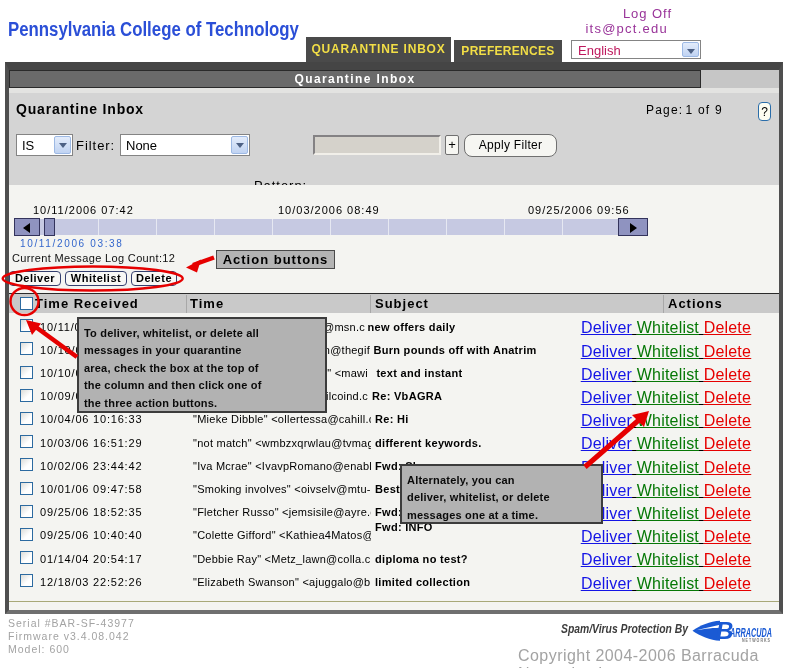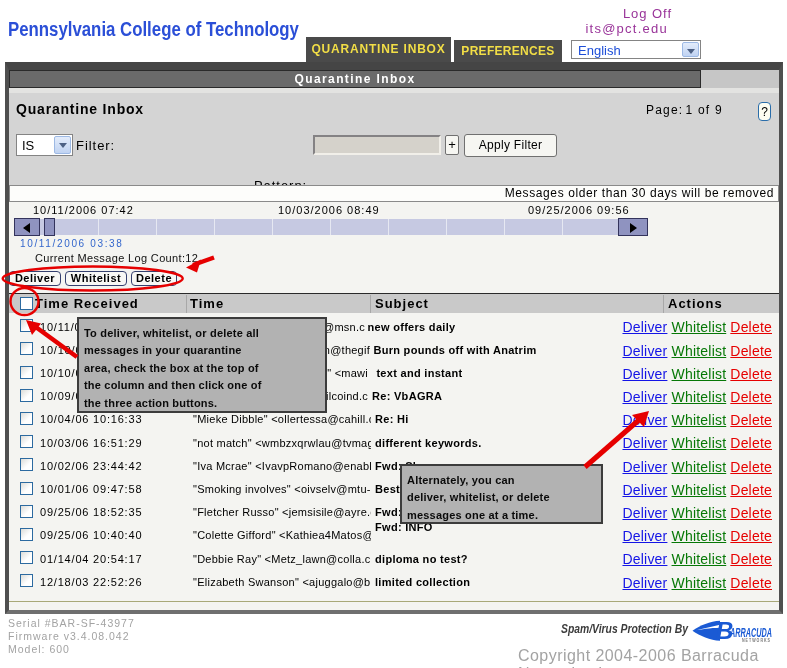--- a/index.html
+++ b/index.html
@@ -8,21 +8,21 @@
 
 
 #logo { position:absolute; left:8px; top:18px; font-size:20px; font-weight:bold; color:#2b4fd7; transform:scaleX(0.84); transform-origin:0 50%; white-space:nowrap; }
 #logoff { position:absolute; left:560px; top:6px; width:112px; text-align:right; font-size:13px; color:#993399; letter-spacing:0.95px; }
 #pctedu { position:absolute; left:540px; top:21px; width:128px; text-align:right; font-size:13px; color:#993399; letter-spacing:1.25px; }
 .tab { position:absolute; background:#4a4a4a; color:#f2de46; font-weight:bold; font-size:12px; text-align:center; }
 #tab1 { left:306px; top:37px; width:145px; height:25px; line-height:25px; letter-spacing:0.8px; }
 #tab2 { left:453px; top:39px; width:110px; height:23px; line-height:22px; letter-spacing:0.3px; border:1px solid #fff; border-bottom:none; }
 
 #esel { position:absolute; left:571px; top:40px; width:130px; height:19px; background:#fff; border:1px solid #848484; font-size:13px; }
-#esel .txt { position:absolute; left:6px; top:2px; color:#1d4ed8; }
+#esel .txt { position:absolute; left:6px; top:2px; color:#be185d; }
 .selarrow { position:absolute; right:1px; top:1px; bottom:1px; width:17px; background:linear-gradient(#e3ecfb,#c0d3f2); border:1px solid #9db9e4; border-radius:2px; }
 .selarrow:after { content:""; position:absolute; left:4px; top:6px; border:4px solid transparent; border-top:5px solid #4d6185; }
 
 
 #main { position:absolute; left:5px; top:62px; width:778px; height:552px; background:#d4d4d4; border-left:4px solid #4f4f4f; border-right:4px solid #4f4f4f; border-bottom:4px solid #6f6f6f; border-top:8px solid #454545; }
 
 #titlerow { position:absolute; left:0; top:0; width:770px; height:18px; background:#c6c6c6; }
 #lightstrip { position:absolute; left:0; top:18px; width:770px; height:5px; background:#e3e3e1; }
 #titlebar { position:absolute; left:0; top:0; width:692px; height:18px; background:#6a6a6a; border:1px solid #2a2a2a; color:#ffffff; font-weight:bold; font-size:12px; text-align:center; line-height:17px; letter-spacing:1.4px; }
 #qi { position:absolute; left:7px; top:31px; font-size:14px; font-weight:bold; color:#000; letter-spacing:0.8px; }
@@ -31,50 +31,50 @@
 
 
 .sel { position:absolute; background:#fff; border:1px solid #848484; font-size:13px; }
 #sel_is { left:7px; top:64px; width:57px; height:22px; }
 #sel_none { left:111px; top:64px; width:130px; height:22px; }
 .sel .txt { position:absolute; left:5px; top:3px; }
 #lab_filter { position:absolute; left:67px; top:68px; font-size:13px; letter-spacing:0.95px; }
 #lab_pattern { position:absolute; left:245px; top:68px; font-size:13px; letter-spacing:0.95px;margin-top:40px; }
 #patt { position:absolute; left:304px; top:65px; width:128px; height:20px; background:#d5d2cb; border-top:2px solid #848284; border-left:2px solid #848284; border-bottom:2px solid #f1efe9; border-right:2px solid #f1efe9; }
 #plus { position:absolute; left:436px; top:65px; width:14px; height:20px; background:#f6f6f2; border:1px solid #707070; border-radius:2px; font-size:13px; text-align:center; line-height:18px; }
-#applyf { position:absolute; left:455px; top:64px; width:93px; height:23px; background:#f6f6f2; border:1px solid #707070; border-radius:3px; font-size:12px; text-align:center; line-height:21px; letter-spacing:0.3px; }
+#applyf { position:absolute; left:455px; top:64px; width:93px; height:23px; background:#f6f6f2; border:1px solid #707070; border-radius:8px; font-size:12px; text-align:center; line-height:21px; letter-spacing:0.3px; }
 
 
 #logarea { position:absolute; left:0; top:115px; width:770px; height:425px; background:#f4f4f1; }
 #oldbar { position:absolute; left:0; top:0px; width:770px; height:17px; background:#fdfdfb; border:1px solid #8a8a8a; font-size:12px; text-align:right; padding-right:4px; line-height:15px; letter-spacing:0.6px; }
 .dt { position:absolute; top:18.5px; font-size:11px; color:#000; letter-spacing:1.0px; }
 #slider { position:absolute; left:5px; top:33px; width:639px; height:18px; }
 #track { position:absolute; left:26px; top:1px; width:578px; height:16px; background:#c6c9e2; }
 .tdiv { position:absolute; top:0; width:1px; height:16px; background:#e6e8f2; }
 .sbtn { position:absolute; top:0; width:26px; height:18px; background:#8f93c0; border:1px solid #33335c; }
 .sbtn:after { content:""; position:absolute; }
 #sbl:after { left:8px; top:4px; border:5px solid transparent; border-right:7px solid #000; border-left:none; }
 #sbr { left:604px; width:30px; }
 #sbr:after { left:11px; top:4px; border:5px solid transparent; border-left:7px solid #000; border-right:none; }
 #thumb { position:absolute; left:30px; top:0px; width:11px; height:18px; background:#8f93c0; border:1px solid #33335c; }
 #bluedate { position:absolute; left:11px; top:53px; font-size:10px; color:#3366cc; letter-spacing:1.65px; }
-#msgcount { position:absolute; left:3px; top:66.5px; font-size:11px; color:#111; letter-spacing:0.35px;margin-left:23px; }
+#msgcount { position:absolute; left:3px; top:66.5px; font-size:11px; color:#111; letter-spacing:0.35px; }
 .abtn { position:absolute; top:85.5px; height:15px; background:#f8f8f5; border:1px solid #35406e; border-radius:4px; font-size:11px; font-weight:bold; text-align:center; color:#000; letter-spacing:0.5px; }
 #actlab { position:absolute; left:207px; top:64.5px; width:119px; height:19px; background:#b4b4b4; border:1px solid #4a4a4a; font-size:13px; font-weight:bold; text-align:center; line-height:17px; color:#000; letter-spacing:1.0px; }
 
 
 #thead { position:absolute; left:0; top:108px; width:770px; height:19.5px; background:#c9c9c9; border-top:1px solid #2a2a2a; }
 #thead .h { position:absolute; top:2px; font-size:13px; font-weight:bold; letter-spacing:1.0px; }
 #hcb { position:absolute; left:11px; top:3px; width:13px; height:13px; background:#fff; border:1px solid #2c6aa0; }
 .cb { position:absolute; width:13px; height:13px; background:linear-gradient(135deg,#dcdcd8,#ffffff 60%); border:1px solid #2c6aa0; }
 .tim { position:absolute; left:40px; font-size:11px; color:#000; letter-spacing:0.8px; white-space:nowrap; }
 .frm { position:absolute; left:193px; width:178px; font-size:11px; color:#000; letter-spacing:0.25px; white-space:nowrap; overflow:hidden; }
 .frm.tail { text-align:right; }
 .sub { position:absolute; left:375px; font-size:11px; font-weight:bold; color:#000; letter-spacing:0.3px; white-space:nowrap; }
-.acts { position:absolute; left:560px; width:212px; text-align:right; font-size:14px; white-space:nowrap; letter-spacing:0.2px; }
+.acts { position:absolute; left:560px; width:212px; text-align:center; font-size:16px; white-space:nowrap; letter-spacing:0.2px;text-decoration:underline; }
 .lnk { text-decoration:underline; }
 .del1 { color:#1414e6; }
 .wht { color:#067806; }
 .dlt { color:#e60000; }
 
 #oliveline { position:absolute; left:0px; top:415.5px; width:770px; height:1px; background:#a8a878; }
 
 
 .tip { position:absolute; background:#b2b2b2; border:2px solid #3c3c3c; font-size:11px; font-weight:bold; color:#0a0a0a; line-height:17.4px; letter-spacing:0.2px; padding:6px 0 0 5px; white-space:nowrap; }
 
@@ -103,27 +103,30 @@
     <div id="lightstrip"></div>
   <div id="qi">Quarantine Inbox</div>
   <div id="pg">Page: 1 of 9</div>
   <div id="help">?</div>
 
   <div class="sel" id="sel_is">
       <span class="txt">IS</span>
       <span class="selarrow"></span>
     </div>
   <div id="lab_filter">Filter:</div>
+  <div class="sel" id="sel_none">
+      <span class="txt">None</span>
+      <span class="selarrow"></span>
+    </div>
   <div id="lab_pattern">Pattern:</div>
   <div id="patt"></div>
   <div id="plus">+</div>
   <div id="applyf">Apply Filter</div>
 
   <div id="logarea">
-    <div id="oldbar">Messages older than 30 days will be removed</div>
     <div class="dt" style="left:24px">10/11/2006 07:42</div>
     <div class="dt" style="left:269px">10/03/2006 08:49</div>
     <div class="dt" style="left:519px">09/25/2006 09:56</div>
     <div id="slider">
       <div id="track">
         <div class="tdiv" style="left:58px"></div>
           <div class="tdiv" style="left:116px"></div>
         <div class="tdiv" style="left:174px"></div>
           <div class="tdiv" style="left:232px"></div>
         <div class="tdiv" style="left:290px"></div>
@@ -134,20 +137,21 @@
       </div>
       <div class="sbtn" id="sbl" style="left:0"></div>
       <div id="thumb"></div>
       <div class="sbtn" id="sbr"></div>
     </div>
     <div id="bluedate">10/11/2006 03:38</div>
     <div id="msgcount">Current Message Log Count:12</div>
     <div class="abtn" style="left:0px; width:52px;">Deliver</div>
     <div class="abtn" style="left:56px; width:62px;">Whitelist</div>
     <div class="abtn" style="left:122px; width:46px;">Delete</div>
+    <div id="actlab">Action buttons</div>
 
     <div id="thead">
       <div style="position:absolute;left:177px;top:1px;width:1px;height:18px;background:#a8a8a8"></div>
       <div style="position:absolute;left:361px;top:1px;width:1px;height:18px;background:#a8a8a8"></div>
       <div style="position:absolute;left:654px;top:1px;width:1px;height:18px;background:#a8a8a8"></div>
       <div id="hcb"></div>
       <div class="h" style="left:26px">Time Received</div>
       <div class="h" style="left:181px">Time</div>
       <div class="h" style="left:366px">Subject</div>
       <div class="h" style="left:659px">Actions</div>

